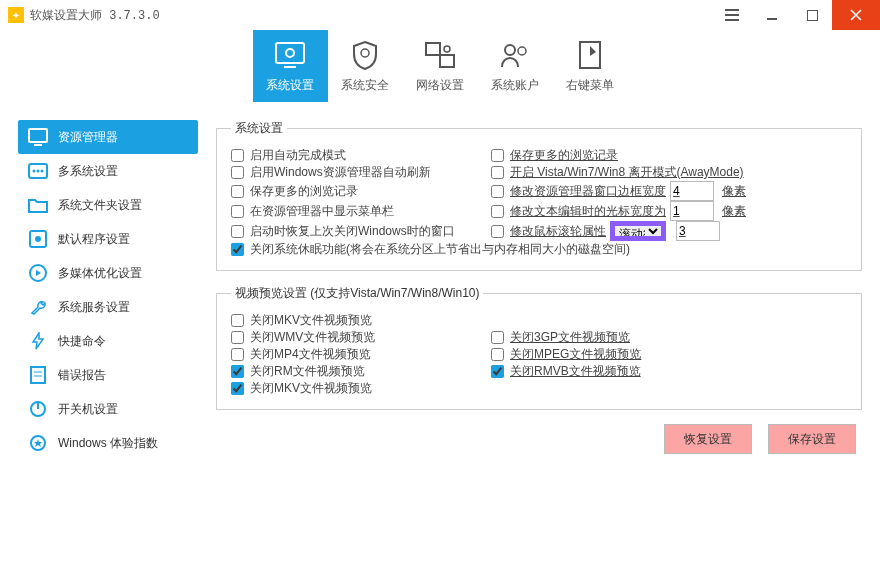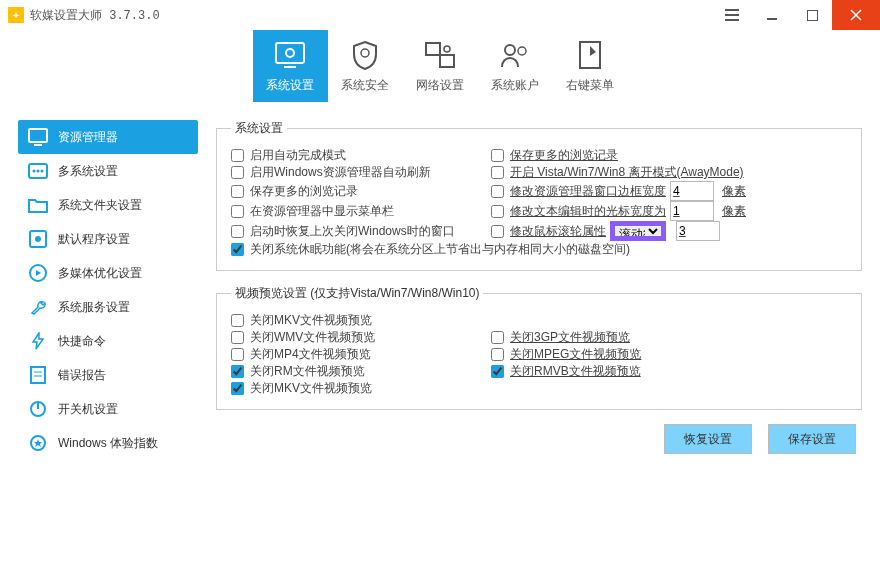--- a/index.html
+++ b/index.html
@@ -33,21 +33,21 @@
 .col { display: flex; align-items: center; gap: 4px; }
 .col.left { width: 260px; }
 .col.right { flex: 1; text-decoration: underline; }
 label.chk { display: flex; align-items: center; gap: 6px; cursor: pointer; }
 input[type=checkbox] { width: 13px; height: 13px; accent-color: #1ba1e2; cursor: pointer; }
 .num { width: 44px; height: 20px; border: 1px solid #bbb; padding: 0 2px; font-size: 12px; }
 .sel { width: 56px; height: 20px; border: 5px solid #8b5cf6; background: #eee; font-size: 12px; }
 .unit { margin-left: 4px; }
 
 .btnrow { display: flex; justify-content: flex-end; gap: 16px; padding-right: 6px; }
-.btn { width: 88px; height: 30px; border: 1px solid #bbb; background: #7dd3fc; cursor: pointer; color: #333; }
+.btn { width: 88px; height: 30px; border: 1px solid #bbb; background: #fca5a5; cursor: pointer; color: #333; }
 </style>
 </head>
 <body>
 
 <div class="titlebar">
   <div class="logo">✦</div>
   <div class="title">软媒设置大师 3.7.3.0</div>
   <div class="spacer"></div>
   <div class="win-btn">
     <svg width="14" height="12">

